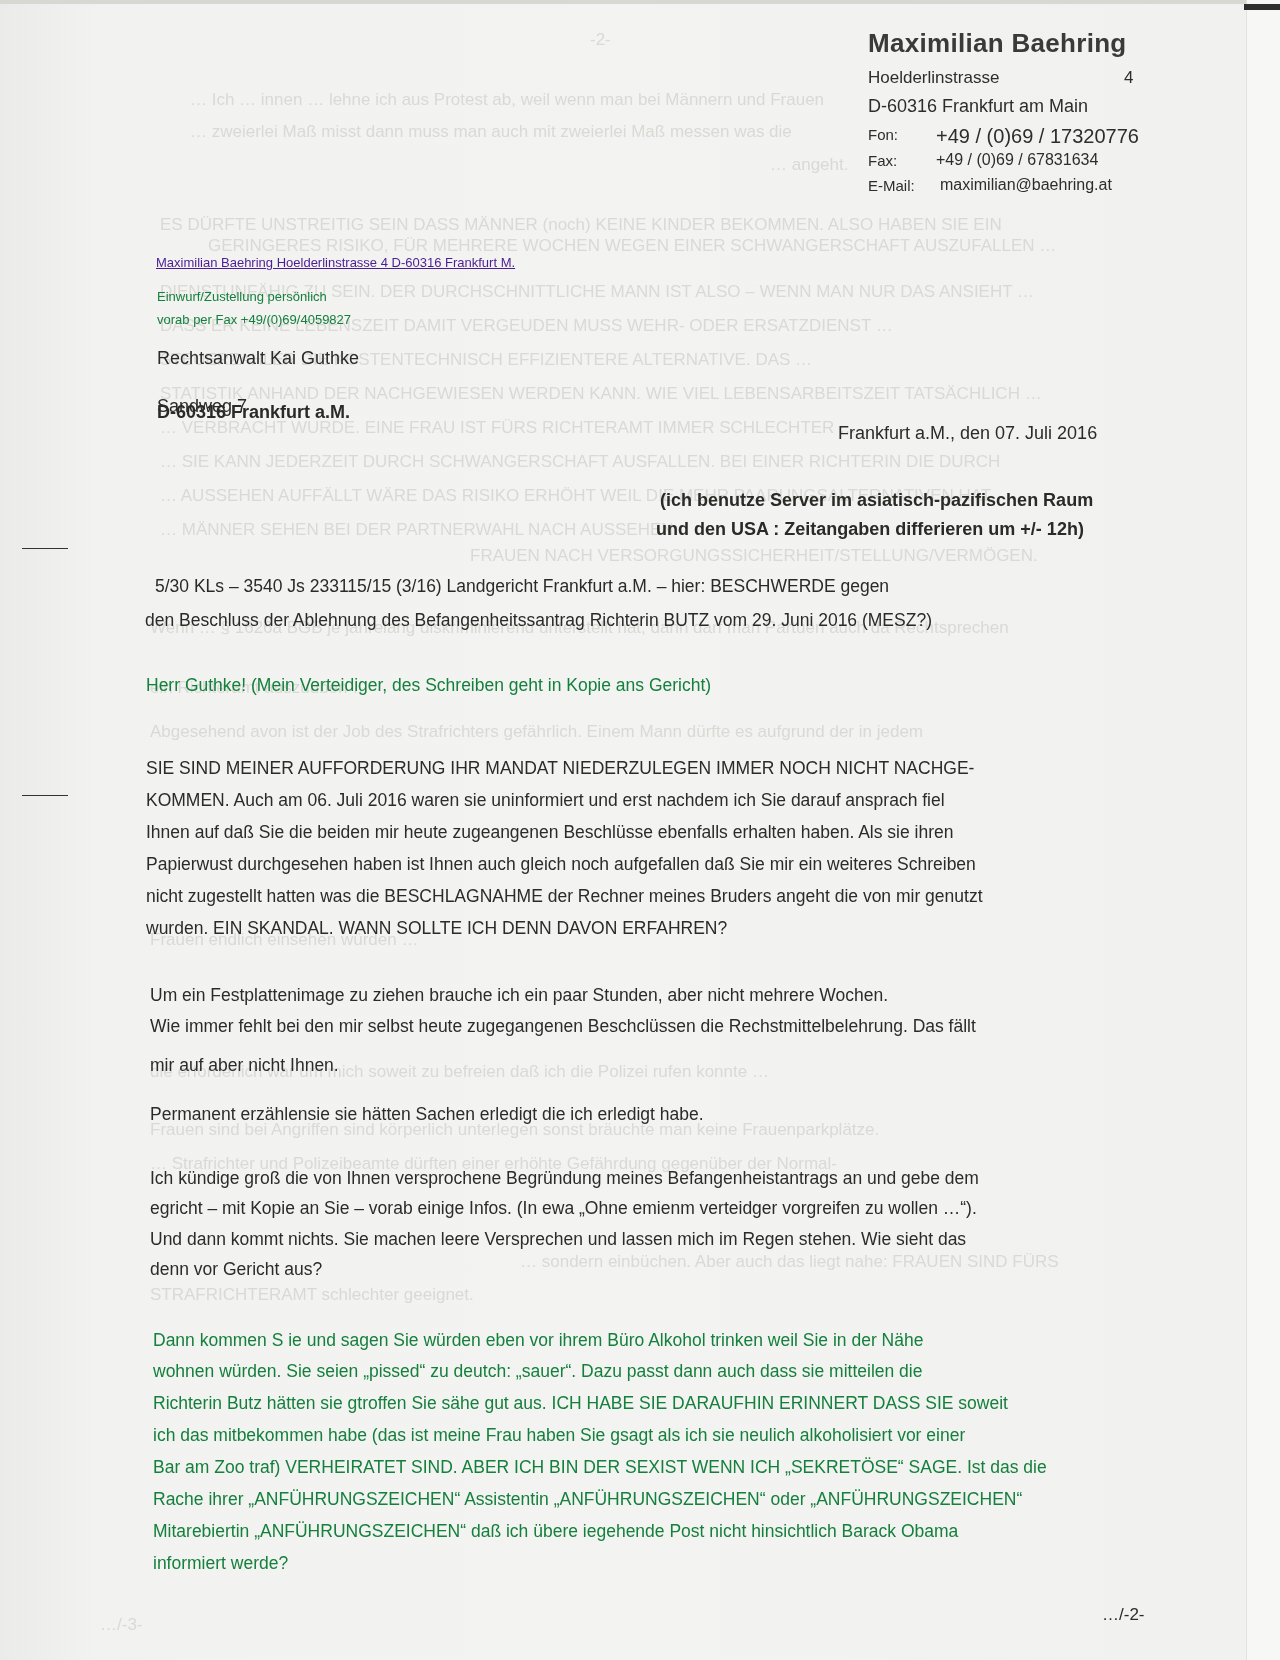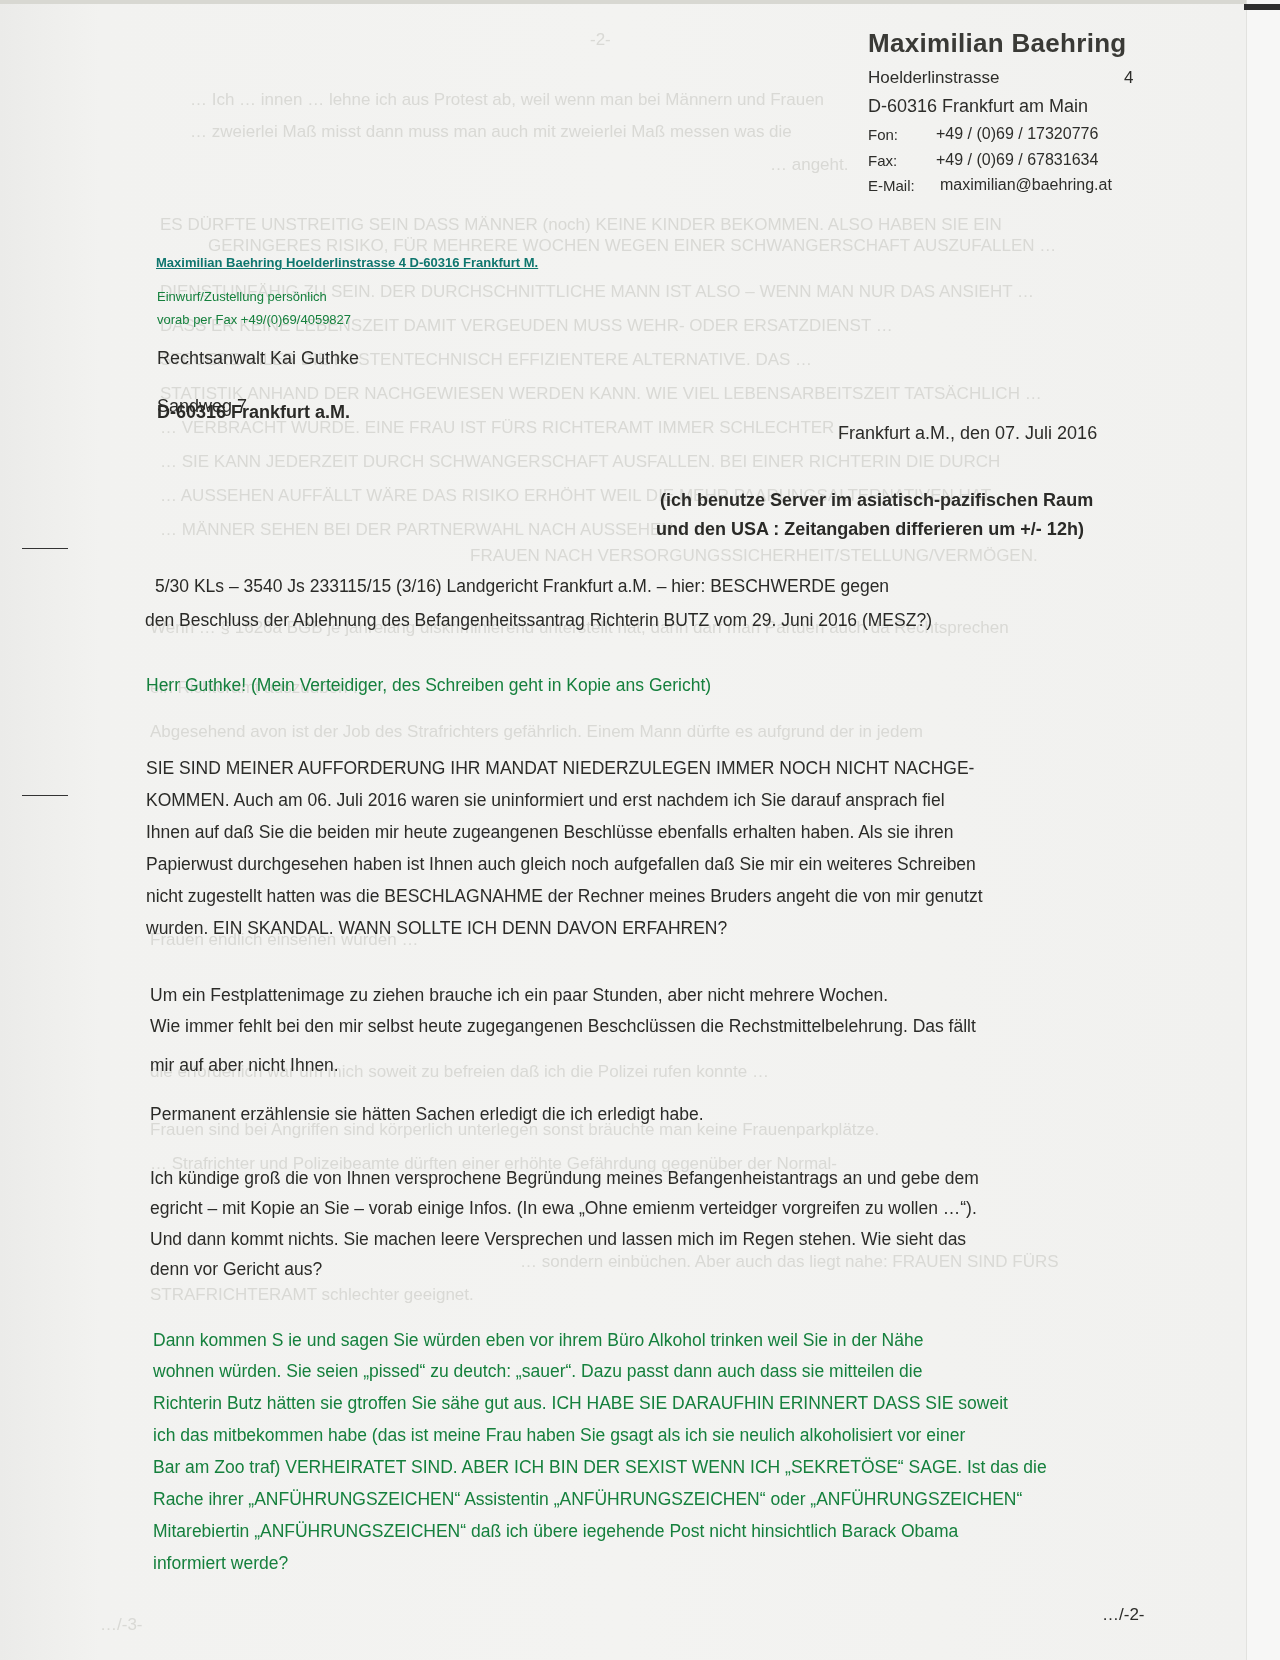--- a/index.html
+++ b/index.html
@@ -25,21 +25,21 @@
   }
   .margin-mark { position: absolute; left: 22px; width: 46px; height: 1px; background: #333; }
 
   .abs { position: absolute; white-space: nowrap; }
 
   
   .sender-name { left: 868px; top: 28px; font-size: 26px; font-weight: bold; color: #3a3a36; letter-spacing: 0.3px; }
   .sender-line { left: 868px; font-size: 17px; color: #2d2d2a; }
   .sender-num { font-size: 17px; color: #2d2d2a; }
 
-  .return-addr { left: 156px; top: 255px; font-size: 13px; text-decoration: underline; color: #0f766e; font-weight: bold; }
+  .return-addr { left: 156px; top: 255px; font-size: 13px; text-decoration: underline; color: #4c1d95; }
   .red { color: #15803d; font-size: 13px; left: 157px; }
   .recipient { left: 157px; font-size: 18px; color: #2a2a27; }
   .recipient.bold { font-weight: bold; }
 
   .date { left: 838px; top: 423px; font-size: 18px; }
   .server { font-size: 18px; font-weight: bold; color: #2a2a27; }
 
   .subject { left: 155px; font-size: 17.5px; color: #2a2a27; }
   .p { left: 150px; font-size: 17.5px; color: #2b2b28; }
   .p2 { left: 153px; font-size: 17.5px; color: #15803d; }
@@ -86,21 +86,21 @@
 
 <div class="margin-mark" style="top:548px;"></div>
 <div class="margin-mark" style="top:795px;"></div>
 
 <div>
   <div class="abs sender-name">Maximilian Baehring</div>
   <div class="abs sender-line" style="top:68px;">Hoelderlinstrasse</div>
   <div class="abs sender-num" style="left:1124px;top:68px;">4</div>
   <div class="abs sender-line" style="top:96px;font-size:18px;">D-60316  Frankfurt am Main</div>
   <div class="abs sender-line" style="top:126px;font-size:15px;">Fon:</div>
-  <div class="abs sender-line" style="left:936px;top:125px;font-size:16px;">+49 / (0)69 / 17320776</div>
+  <div class="abs sender-line" style="left:936px;top:125px;font-size:20px;">+49 / (0)69 / 17320776</div>
   <div class="abs sender-line" style="top:152px;font-size:15px;">Fax:</div>
   <div class="abs sender-line" style="left:936px;top:151px;font-size:16px;">+49 / (0)69 / 67831634</div>
   <div class="abs sender-line" style="top:177px;font-size:15px;">E-Mail:</div>
   <div class="abs sender-line" style="left:940px;top:176px;font-size:16px;">maximilian@baehring.at</div>
 </div>
 
 <div class="abs return-addr">Maximilian Baehring  Hoelderlinstrasse 4  D-60316 Frankfurt M.</div>
 <div class="abs red" style="top:289px;">Einwurf/Zustellung persönlich</div>
 <div class="abs red" style="top:312px;">vorab per Fax  +49/(0)69/4059827</div>
 

